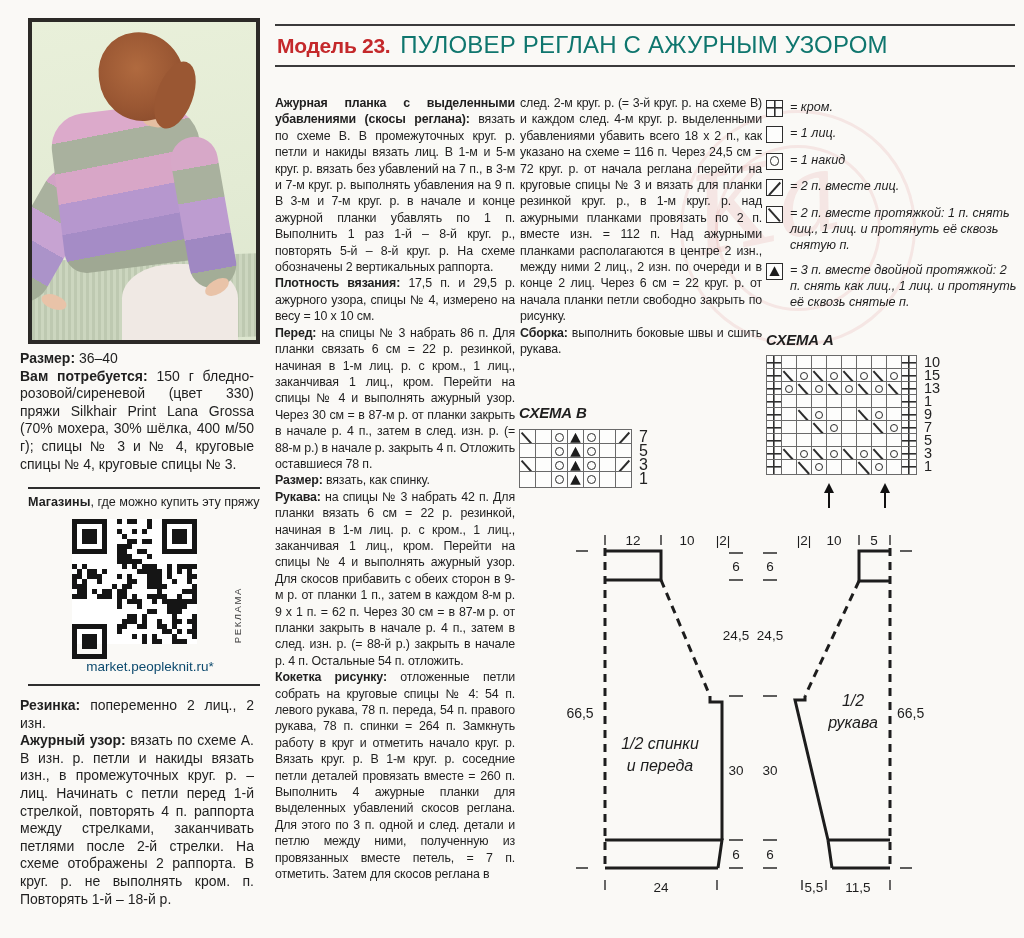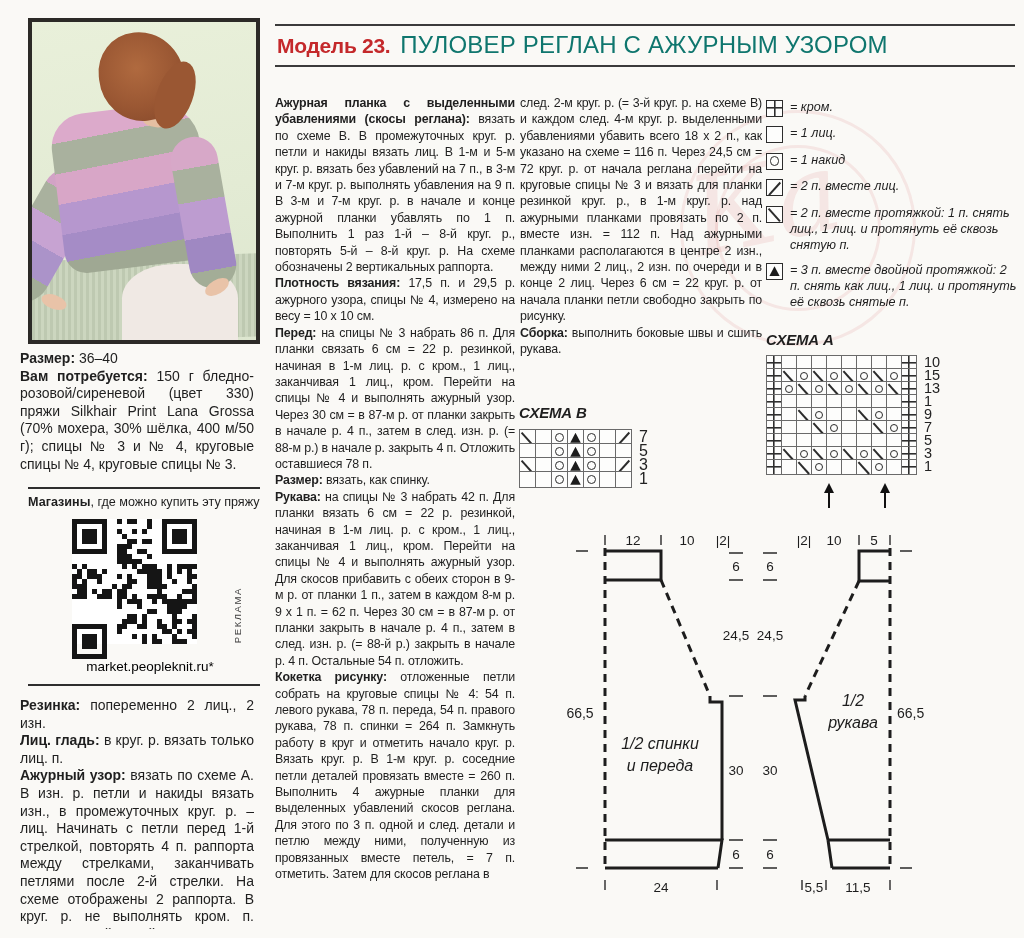--- a/index.html
+++ b/index.html
@@ -47,21 +47,21 @@
   
   #shops-block{position:absolute;left:28px;top:495px;width:234px;font-size:12.6px;}
   .qr-wrap{position:relative;width:125px;margin:10px auto 0 44px;height:140px;}
   .qr-mod{position:absolute;left:0;top:0;width:125px;height:125px;background:#fff;}
   .qr-mod i{position:absolute;width:4.6px;height:4.6px;background:#151515;}
   .qf{position:absolute;width:25px;height:25px;border:5px solid #151515;}
   .qf::after{content:"";position:absolute;inset:5px;background:#151515;}
   .qf.tl{left:0;top:0;} .qf.tr{right:0;top:0;} .qf.bl{left:0;bottom:0;}
   .reklama{position:absolute;right:-46px;top:68px;writing-mode:vertical-rl;transform:rotate(180deg);
     font-size:9.5px;letter-spacing:1.6px;color:#3f3f3f;}
-  .qr-url{text-align:center;font-size:13.5px;color:#000000;margin-top:0;margin-left:10px;}
+  .qr-url{text-align:center;font-size:13.5px;color:#0c4a6e;margin-top:0;margin-left:10px;}
 
   
   #col2{position:absolute;left:275px;top:95px;width:240px;height:838px;overflow:hidden;
         font-size:12.4px;line-height:16.4px;letter-spacing:-0.15px;}
   #col3{position:absolute;left:520px;top:95px;width:242px;height:302px;overflow:hidden;
         font-size:12.4px;line-height:16.4px;letter-spacing:-0.15px;}
 
   
   #legend{position:absolute;left:766px;top:90px;width:252px;}
   .legend-title,.chart-title{font-weight:bold;font-style:italic;font-size:15px;letter-spacing:-0.2px;}
@@ -337,22 +337,20 @@
       <div class="reklama">РЕКЛАМА</div>
     </div>
     <div class="qr-url">market.peopleknit.ru*</div>
   </div>
 
   <div id="hr2" class="hr"></div>
 
   <div id="basics-block" class="col-left tcol">
     <p><span class="lead-b">Резинка:</span>
        <span>попеременно 2 лиц., 2 изн.</span></p>
-    <p><span class="lead-b">Лиц. гладь:</span>
-       <span>в круг. р. вязать только лиц. п.</span></p>
     <p><span class="lead-b">Ажурный узор:</span>
        <span>вязать по схеме А. В изн. р. петли и накиды вязать изн., в промежуточных круг. р. – лиц. Начинать с петли перед 1-й стрелкой, повторять 4 п. раппорта между стрелками, заканчивать петлями после 2-й стрелки. На схеме отображены 2 раппорта. В круг. р. не выполнять кром. п. Повторять 1-й – 18-й р.</span></p>
   </div>
 
   <div id="col2" class="tcol">
     <p><span class="lead-b">Ажурная планка с выделенными убавлениями (скосы реглана):</span>
        <span>вязать по схеме В. В промежуточных круг. р. петли и накиды вязать лиц. В 1-м и 5-м круг. р. вязать без убавлений на 7 п., в 3-м и 7-м круг. р. выполнять убавления на 9 п. В 3-м и 7-м круг. р. в начале и конце ажурной планки убавлять по 1 п. Выполнить 1 раз 1-й – 8-й круг. р., повторять 5-й – 8-й круг. р. На схеме обозначены 2 вертикальных раппорта.</span></p>
     <p><span class="lead-b">Плотность вязания:</span>
        <span>17,5 п. и 29,5 р. ажурного узора, спицы № 4, измерено на весу = 10 х 10 см.</span></p>
     <p><span class="lead-b">Перед:</span>

